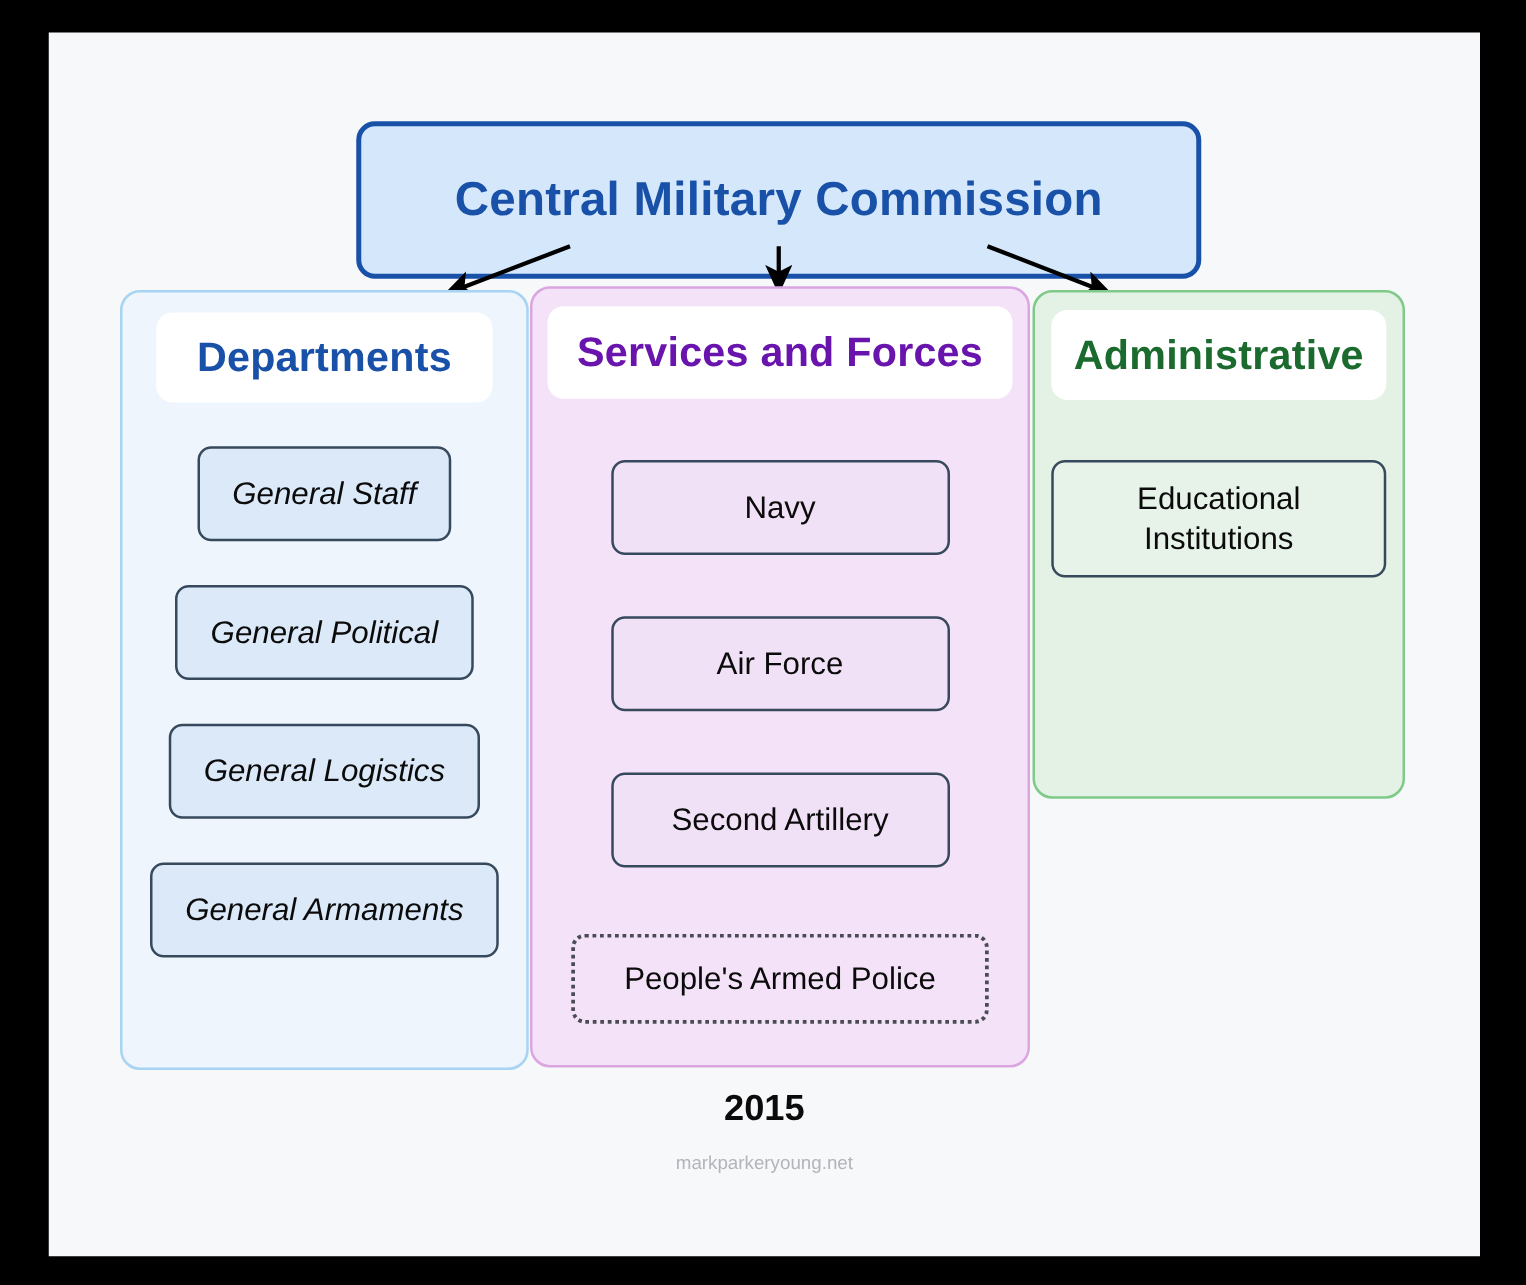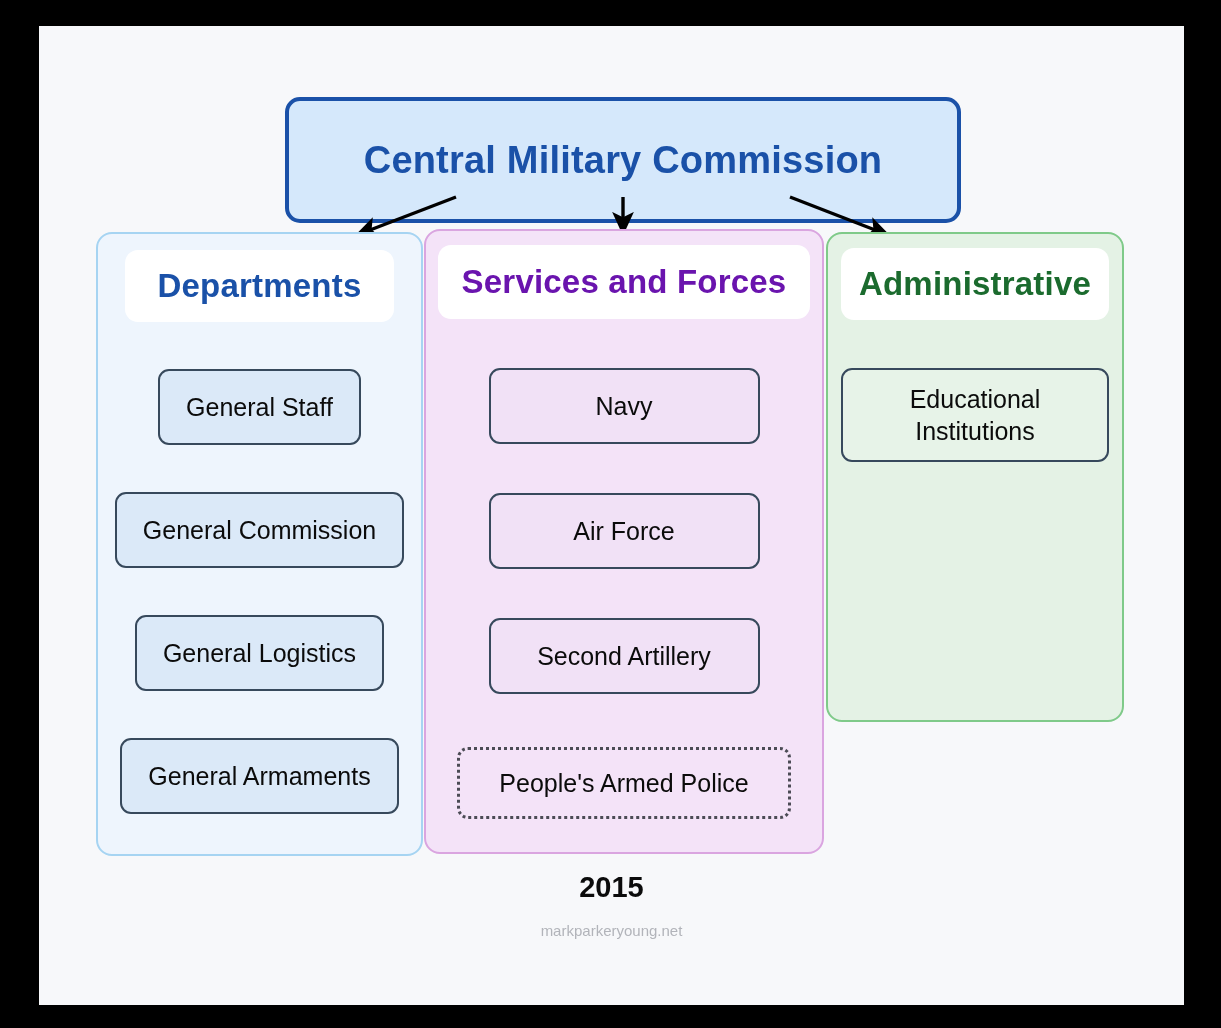--- a/index.html
+++ b/index.html
@@ -105,23 +105,24 @@
     border: 2px solid #a6d4f2;
   }
   #col-departments .column-header {
     margin-top: 16px;
     width: 269px;
     height: 72px;
   }
   #col-departments .header-label { color: #1a51a8; }
   #col-departments .node {
     background: #dbe9f8;
-    margin-top: 47px;
+    margin-top: 35px;
     height: 76px;
     padding: 0 26px;
+    font-style: italic;
   }
   #col-departments .node:first-of-type { margin-top: 53px; }
 
   
   #col-services {
     left: 385px;   
     top: 203px;    
     width: 400px;
     height: 625px;
     background: #f4e3f8;
@@ -146,21 +147,21 @@
     width: 334px;
     height: 72px;
     margin-top: 53px;
   }
 
   
   #col-administrative {
     left: 787px;   
     top: 206px;    
     width: 298px;
-    height: 490px;
+    height: 407px;
     background: #e4f2e5;
     border: 2px solid #7fca89;
   }
   #col-administrative .column-header {
     margin-top: 14px;
     width: 268px;
     height: 72px;
   }
   #col-administrative .header-label { color: #1b6b2e; }
   #col-administrative .node {
@@ -224,21 +225,21 @@
   </svg>
 
   <div class="column" id="col-departments">
     <div class="column-header">
       <span class="header-label">Departments</span>
     </div>
     <div class="node">
       <span>General Staff</span>
     </div>
     <div class="node">
-      <span>General Commission</span>
+      <span>General Political</span>
     </div>
     <div class="node">
       <span>General Logistics</span>
     </div>
     <div class="node">
       <span>General Armaments</span>
     </div>
   </div>
 
   <div class="column" id="col-services">

